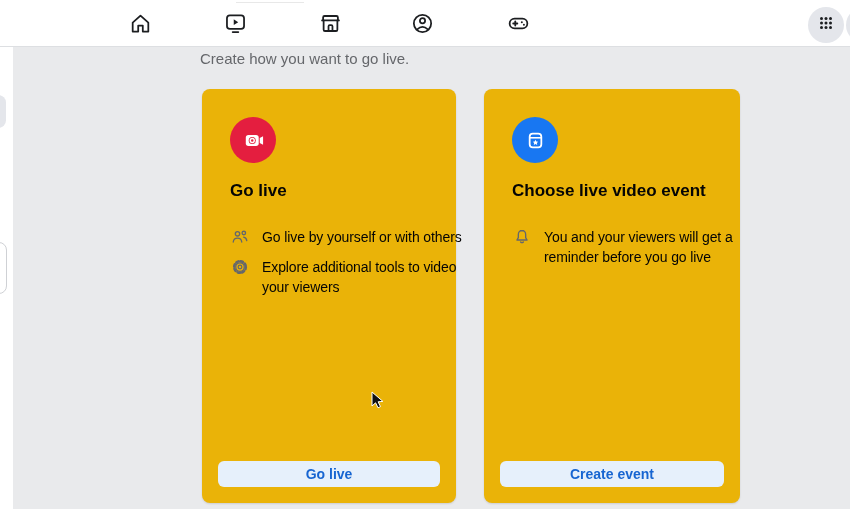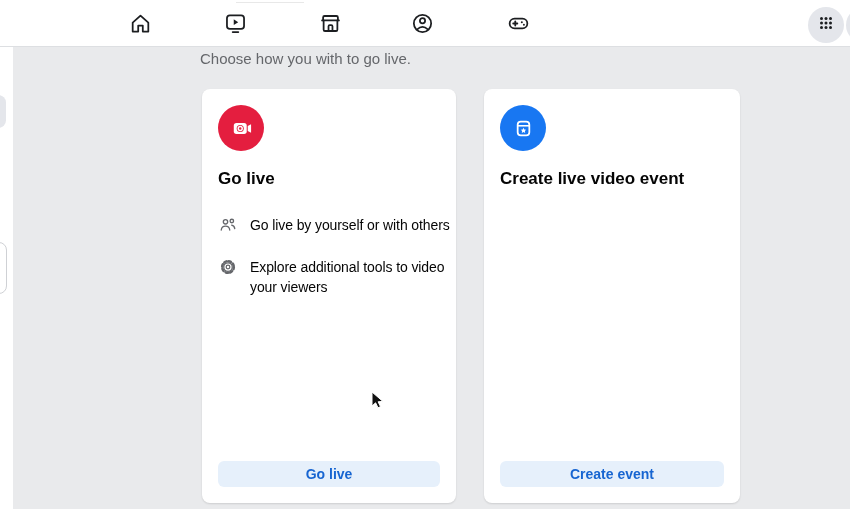--- a/index.html
+++ b/index.html
@@ -27,31 +27,31 @@
   }
   .hairline-artifact { position:absolute; top:2px; left:236px; width:68px; height:1px; background:#E8E8E8; }
   
   .left-strip { position:absolute; left:0; top:47px; width:13px; height:462px; background:#FFFFFF; z-index:2; }
   .edge-pill { position:absolute; left:-9px; top:95px; width:15px; height:33px; background:#E4E6EB; border-radius:8px; z-index:3; }
   .edge-box  { position:absolute; left:-11px; top:242px; width:16px; height:50px; background:#FFFFFF; border:1px solid #CFD1D5; border-radius:8px; z-index:3; }
   
   .subtitle { position:absolute; left:200px; top:50px; font-size:15px; color:#65676B; }
   .card {
     position:absolute; top:89px; height:414px; box-sizing:border-box;
-    background:#ffffff; border-radius:8px; padding:16px;
+    background:#eab308; border-radius:8px; padding:28px;
     box-shadow:0 1px 2px rgba(0,0,0,.12);
   }
   .card.left  { left:202px; width:254px; }
   .card.right { left:484px; width:256px; }
   .hero {
     width:46px; height:46px; border-radius:50%;
     display:flex; align-items:center; justify-content:center;
   }
   .card-title { margin-top:18px; font-size:17px; font-weight:bold; color:#050505; }
-  .features { margin-top:26px; display:flex; flex-direction:column; gap:22px; }
+  .features { margin-top:26px; display:flex; flex-direction:column; gap:10px; }
   .feature { display:flex; gap:12px; align-items:flex-start; }
   .feature .f-icon { flex:0 0 20px; height:20px; margin-top:0px; color:#65676B; }
   .feature .f-text { font-size:14px; line-height:20px; color:#050505; white-space:pre; letter-spacing:-0.1px; }
   .card-btn {
     position:absolute; left:16px; right:16px; bottom:16px; height:26px;
     background:#E6F0FB; border:none; border-radius:6px;
     color:#1765D1; font-weight:bold; font-size:14px;
     font-family:"Liberation Sans","DejaVu Sans",sans-serif;
     display:flex; align-items:center; justify-content:center; cursor:pointer;
   }
@@ -132,21 +132,21 @@
         </svg>
       </span>
     </div>
     <div class="round-btn" style="left:846px"></div>
   </div>
 
   <div class="left-strip"></div>
   <div class="edge-pill"></div>
   <div class="edge-box"></div>
 
-  <div class="subtitle">Choose how you with to go live.</div>
+  <div class="subtitle">Create how you want to go live.</div>
 
   <div class="card left">
     <div class="hero" style="background: rgb(228, 30, 63);">
       <svg width="25" height="25" viewBox="0 0 24 24">
         <rect x="4.6" y="6.8" width="12.4" height="10.4" rx="2.6" fill="#FFFFFF"></rect>
         <circle cx="10.8" cy="12" r="3.4" fill="#E41E3F"></circle>
         <circle cx="10.8" cy="12" r="1.9" fill="none" stroke="#FFFFFF" stroke-width="1.4"></circle>
         <path d="M18 9.7 L21.2 7.9 V16.1 L18 14.3 Z" fill="#FFFFFF"></path>
       </svg>
     </div>
@@ -179,22 +179,32 @@
   </div>
 
   <div class="card right">
     <div class="hero" style="background: rgb(24, 119, 242);">
       <svg width="25" height="25" viewBox="0 0 24 24">
         <rect x="6.4" y="5.4" width="11.2" height="13.2" rx="3" fill="none" stroke="#FFFFFF" stroke-width="1.7"></rect>
         <line x1="6.6" y1="9.4" x2="17.4" y2="9.4" stroke="#FFFFFF" stroke-width="1.5"></line>
         <path d="M12 11.3 L12.8 12.95 L14.6 13.15 L13.3 14.4 L13.65 16.2 L12 15.3 L10.35 16.2 L10.7 14.4 L9.4 13.15 L11.2 12.95 Z" fill="#FFFFFF"></path>
       </svg>
     </div>
-    <div class="card-title">Create live video event</div>
+    <div class="card-title">Choose live video event</div>
     <div class="features">
+      <div class="feature">
+        <span class="f-icon">
+          <svg width="20" height="20" viewBox="0 0 24 24" fill="none" stroke="currentColor" stroke-width="1.6" stroke-linecap="round" stroke-linejoin="round">
+            <path d="M12 4.2 C9.2 4.2 7.6 6.4 7.6 9 V12.8 L5.9 15.6 H18.1 L16.4 12.8 V9 C16.4 6.4 14.8 4.2 12 4.2 Z"></path>
+            <path d="M10.3 17.9 Q12 19.5 13.7 17.9"></path>
+          </svg>
+        </span>
+        <span class="f-text">You and your viewers will get a
+reminder before you go live</span>
+      </div>
     </div>
     <button class="card-btn">Create event</button>
   </div>
 
   <div class="cursor">
     <svg width="13" height="19" viewBox="0 0 13 19">
       <path d="M1 1 L1 15 L4.6 11.8 L7 16.8 L9.5 15.6 L7.1 10.8 L11.9 10.4 Z" fill="#111111" stroke="#FFFFFF" stroke-width="1"></path>
     </svg>
   </div>
 

